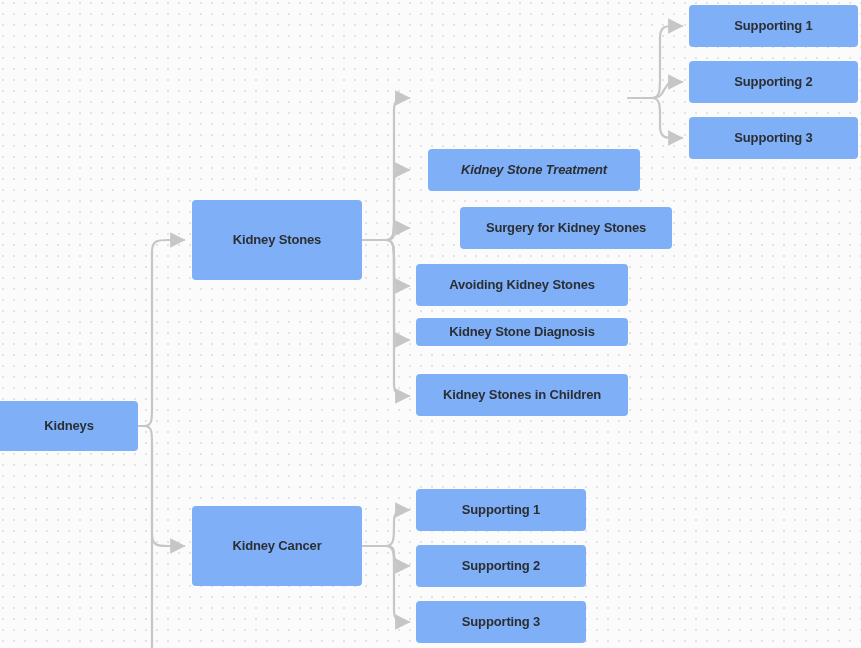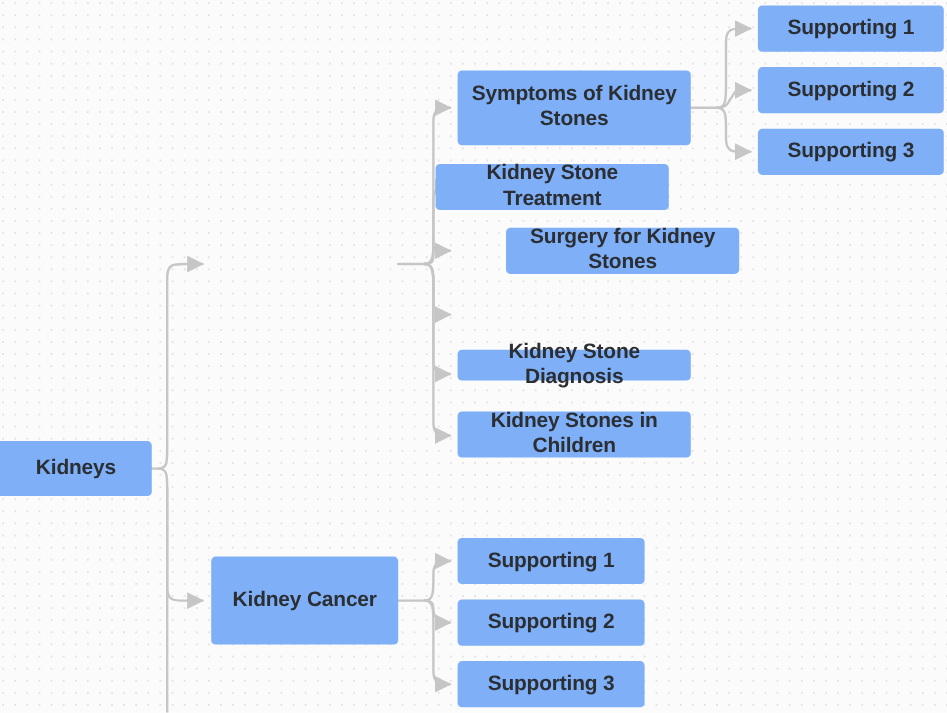--- a/index.html
+++ b/index.html
@@ -27,21 +27,21 @@
   .node {
     position:absolute;
     background:#7FB0F7;
     border-radius:4px;
     display:flex;
     align-items:center;
     justify-content:center;
     text-align:center;
     color:#2b2e33;
     font-weight:bold;
-    font-size:19px;
+    font-size:13px;
     letter-spacing:-0.15px;
     line-height:1.2;
     padding:0 8px;
     cursor:pointer;
     user-select:none;
   }
   .node.root { border-radius:0 4px 4px 0; }
 </style>
 </head>
 <body>
@@ -95,33 +95,36 @@
                C 394 562 400 566 408 566 L 409 566" marker-end="url(#arrow)"></path>
       <path d="M 386 546 C 394 546 394 554 394 566 L 394 610
                C 394 622 400 622 408 622 L 409 622" marker-end="url(#arrow)"></path>
     </g>
   </svg>
 
   <div class="node root" style="left:0px; top:401px; width:138px; height:50px;">
     <span>Kidneys</span>
   </div>
 
+  <div class="node" style="left:192px; top:200px; width:170px; height:80px;">
+    <span>Kidney Stones</span>
+  </div>
 
   <div class="node" style="left:192px; top:506px; width:170px; height:80px;">
     <span>Kidney Cancer</span>
   </div>
 
-  <div class="node" style="left:416px; top:64px; width:212px; height:68px;">
-    <span>Symptoms of Kidney Stones</span>
-  </div>
-  <div class="node" style="left:396px; top:149px; width:212px; height:42px;">
+  <div class="node" style="left:428px; top:149px; width:212px; height:42px;font-style:italic;">
     <span>Kidney Stone Treatment</span>
   </div>
   <div class="node" style="left:416px; top:207px; width:212px; height:42px;margin-left:44px;">
     <span>Surgery for Kidney Stones</span>
+  </div>
+  <div class="node" style="left:416px; top:264px; width:212px; height:42px;">
+    <span>Avoiding Kidney Stones</span>
   </div>
   <div class="node" style="left:416px; top:318px; width:212px; height:28px;">
     <span>Kidney Stone Diagnosis</span>
   </div>
   <div class="node" style="left:416px; top:374px; width:212px; height:42px;">
     <span>Kidney Stones in Children</span>
   </div>
 
   <div class="node" style="left:689px; top:5px; width:169px; height:42px;">
     <span>Supporting 1</span>

